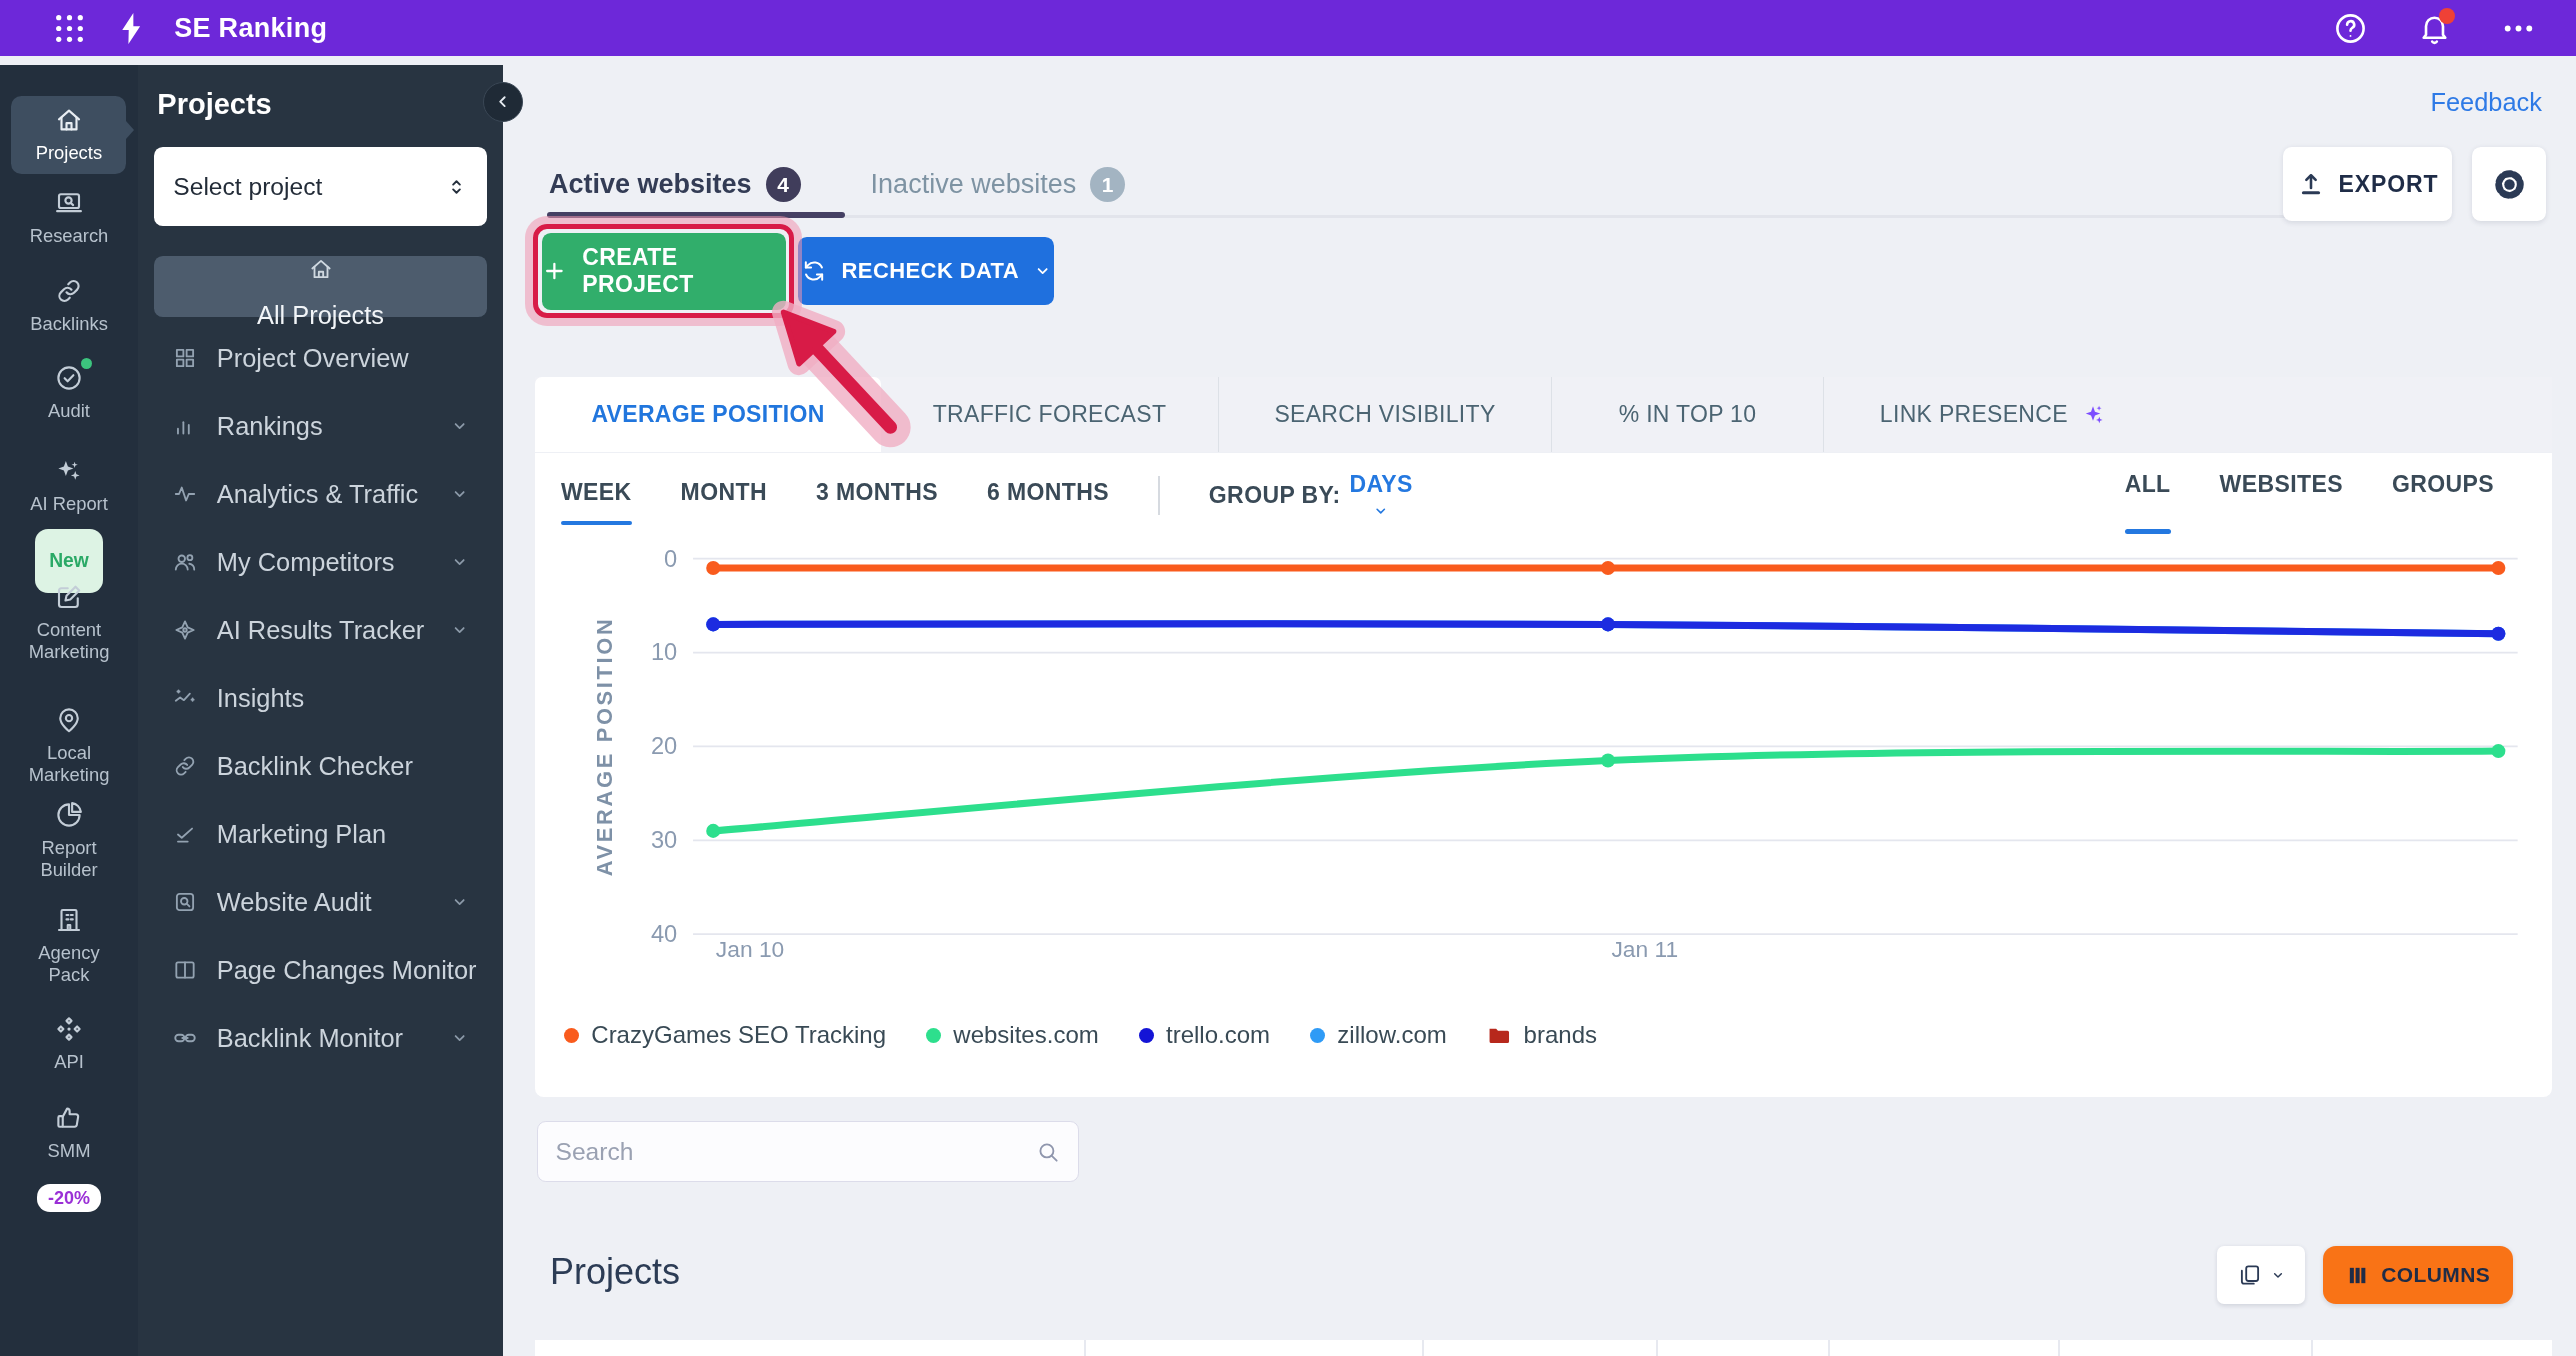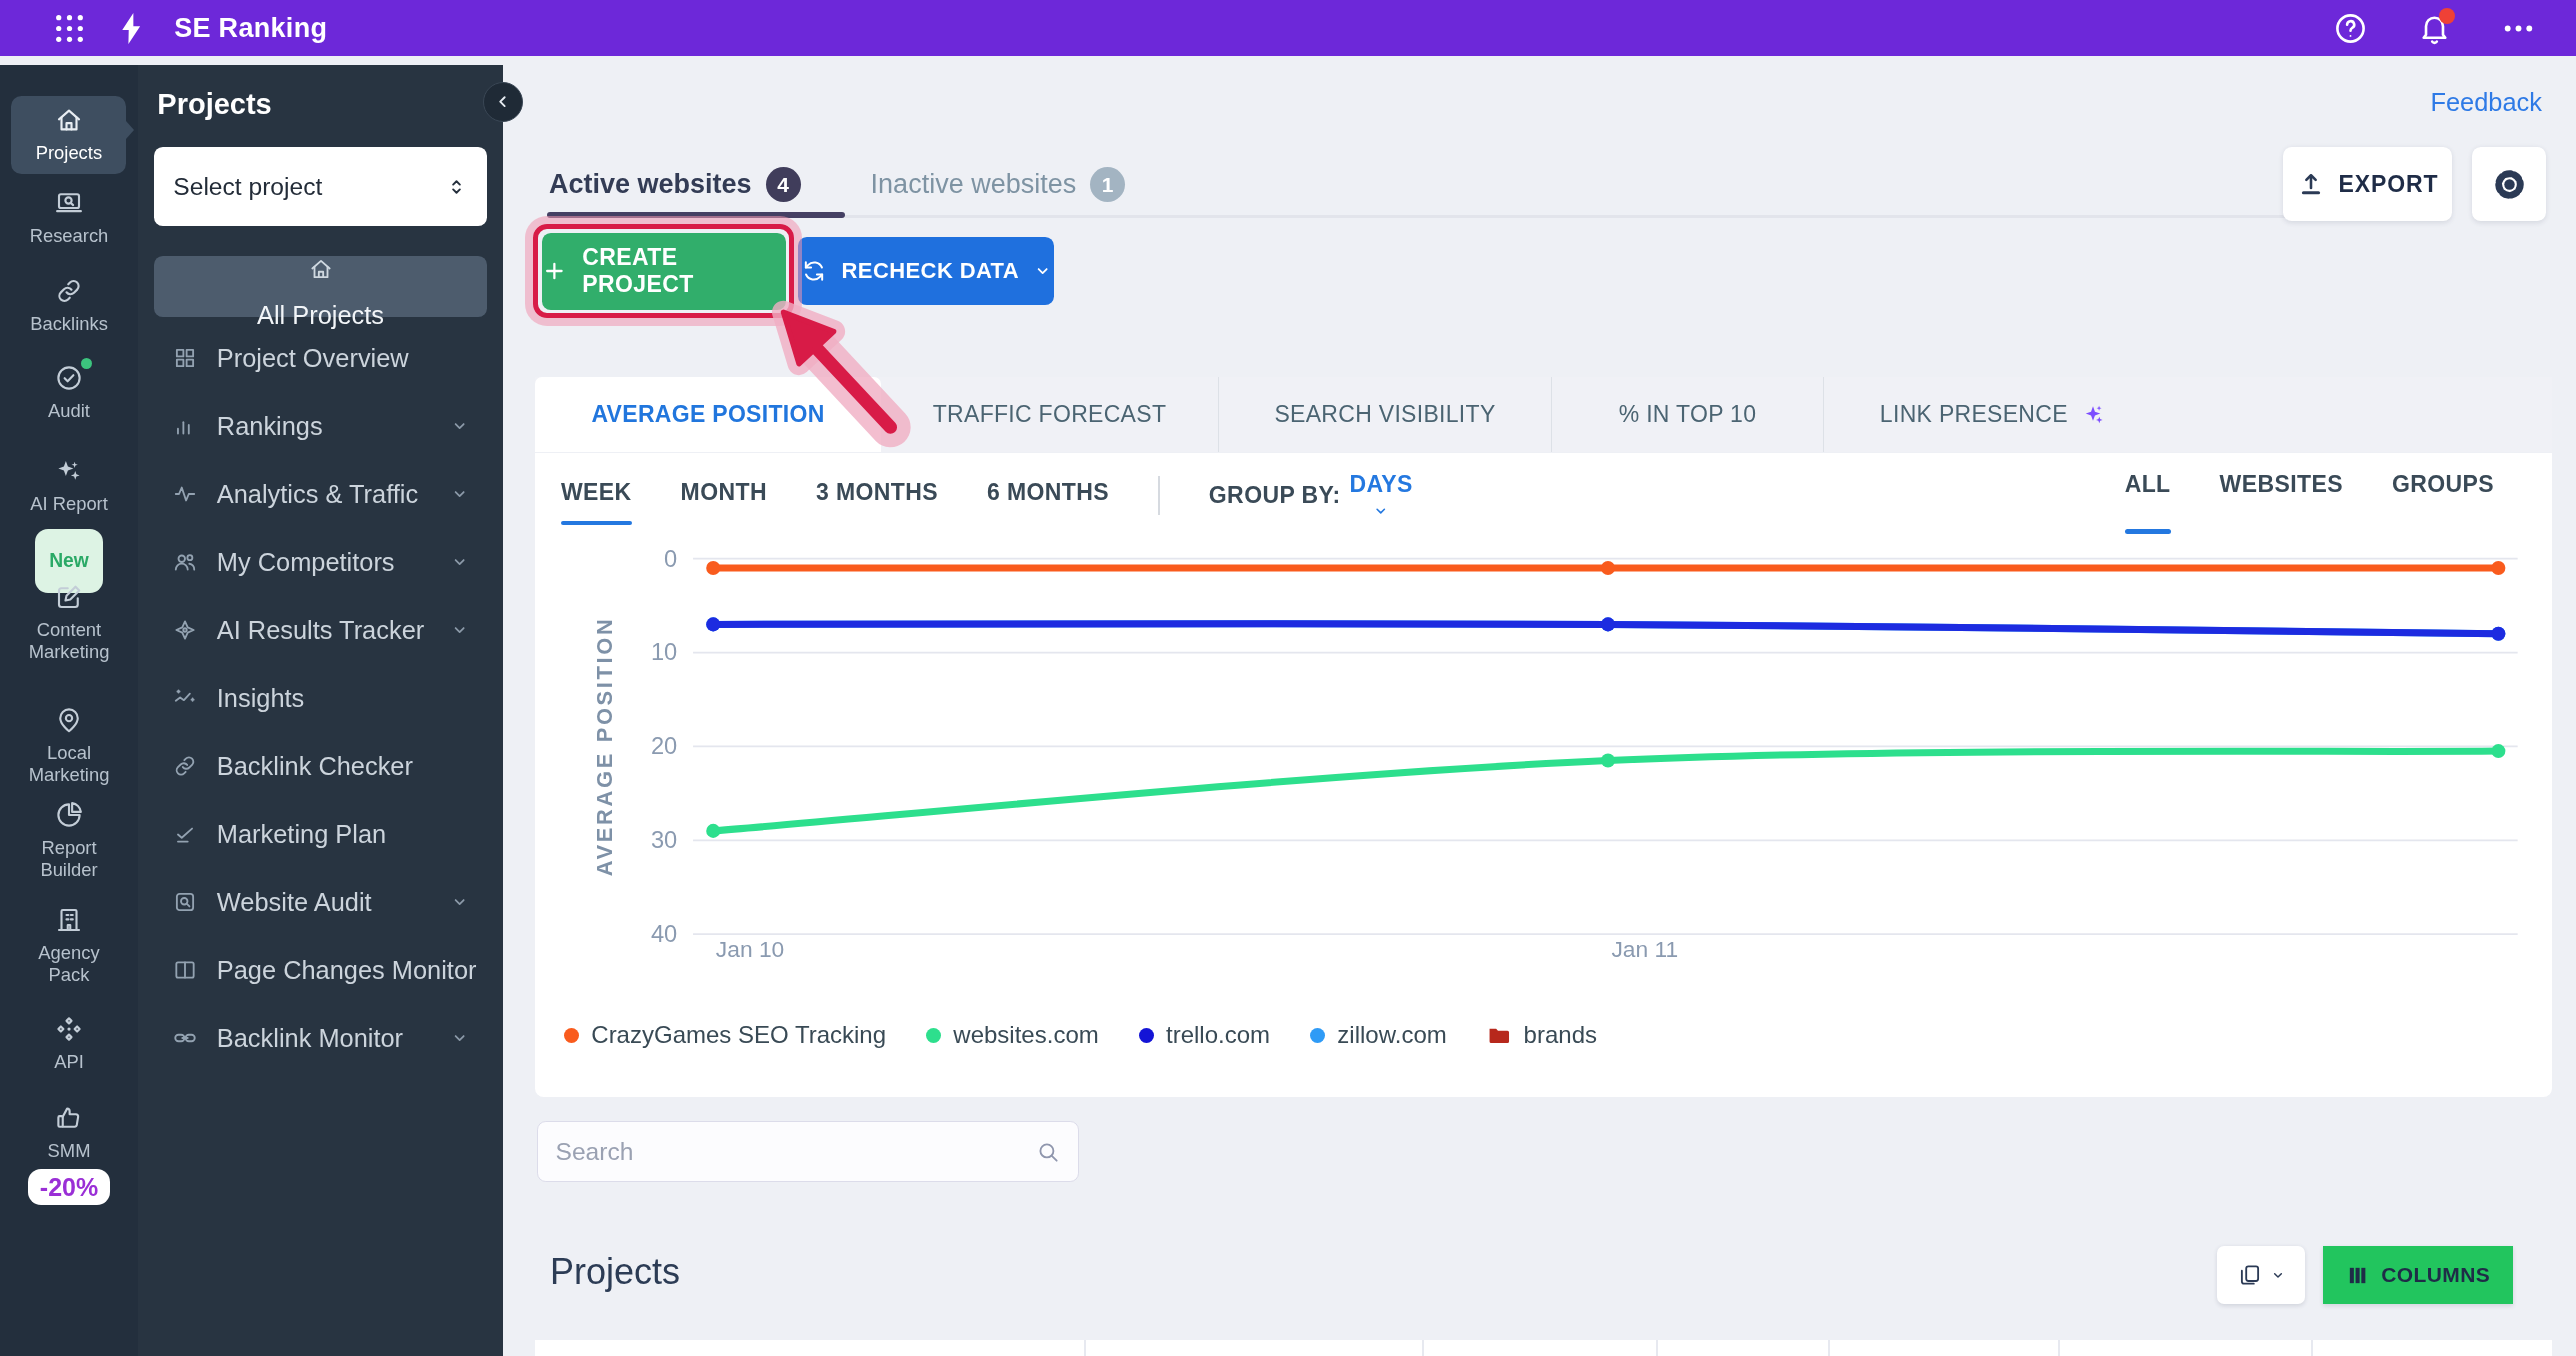--- a/index.html
+++ b/index.html
@@ -28,22 +28,22 @@
   .rail-label { font-size:18.4px; line-height:22px; text-align:center; }
   .rail-item.active-box { left:11.4px; width:115px; background:#3e4e60; border-radius:10.5px;
     padding:8.8px 0 10.5px; color:#fff; }
   .rail-item.active-box .ic { color:#e8edf2; }
   .rail-notch { position:absolute; right:-8px; top:24.6px; width:0; height:0;
     border-top:9.6px solid transparent; border-bottom:9.6px solid transparent; border-left:8.8px solid #3e4e60; }
   .audit-dot { position:absolute; right:-8px; top:-5.3px; width:11.4px; height:11.4px; border-radius:50%;
     background:#3cc47e; }
   .badge-new { background:#ddf3e4; color:#2aa966; font-size:19.3px; font-weight:bold;
     border-radius:13px; padding:21px 14px; margin-top:7px; }
-  .badge-sale { background:#ffffff; color:#9a2fd6; font-size:25px; font-weight:bold;
-    border-radius:13px; padding:3.5px 11.4px; margin-top:0; }
+  .badge-sale { background:#ffffff; color:#9a2fd6; font-size:18px; font-weight:bold;
+    border-radius:13px; padding:3.5px 11.4px; margin-top:15px; }
 
   
   .sidebar { position:absolute; left:138px; top:65px; width:365px; height:1292px; background:#283441;
     z-index:19; }
   .side-title { position:absolute; left:19.3px; top:23px; color:#fff; font-size:29px; font-weight:bold; }
   .collapse-btn { position:absolute; left:483px; top:82px; width:40px; height:40px; border-radius:50%;
     background:#1f2a36; border:1.8px solid #3a4755; color:#e6ebf1; display:flex; align-items:center;
     justify-content:center; z-index:25; cursor:pointer; }
   .collapse-btn .ic { width:19.3px; height:19.3px; }
   .select-box { position:absolute; left:16px; top:82px; width:333px; height:79px; background:#fff;
@@ -140,22 +140,22 @@
     color:#333; font-family:"Liberation Sans","DejaVu Sans",sans-serif; }
   .search-box input::placeholder { color:#9aa1b2; }
   .search-box .ic { width:26px; height:26px; color:#8f96ad; }
 
   .proj-title { position:absolute; left:47px; top:1186px; font-size:36px; color:#2c3c55; }
   .copy-btn { position:absolute; left:1714px; top:1181px; width:88px; height:58px; background:#fff;
     border-radius:7px; box-shadow:0 1.8px 4.4px rgba(40,50,80,.14); display:flex; align-items:center;
     justify-content:center; gap:7px; cursor:pointer; }
   .copy-btn .ic { width:26px; height:26px; color:#2b3a55; }
   .copy-btn .chev { width:16px; height:16px; }
-  .columns-btn { position:absolute; left:1820px; top:1181px; width:190px; height:58px; background:#22c55e;
-    border-radius:0; box-shadow:0 1.8px 4.4px rgba(40,50,80,.14); display:flex; align-items:center;
+  .columns-btn { position:absolute; left:1820px; top:1181px; width:190px; height:58px; background:#f97316;
+    border-radius:13px; box-shadow:0 1.8px 4.4px rgba(40,50,80,.14); display:flex; align-items:center;
     justify-content:center; gap:12.3px; cursor:pointer; }
   .columns-btn .ic { width:23px; height:23px; color:#1f2c47; }
   .columns-btn .lbl { font-size:21px; font-weight:bold; color:#1f2c47; letter-spacing:0.4px; }
 
   .table-sliver { position:absolute; left:32px; top:1275px; width:2017px; height:16.7px; background:#fff; }
   .tcol { position:absolute; top:0; width:1.8px; height:16.7px; background:#e7e9f0; }
 </style>
 </head>
 <body>
 

